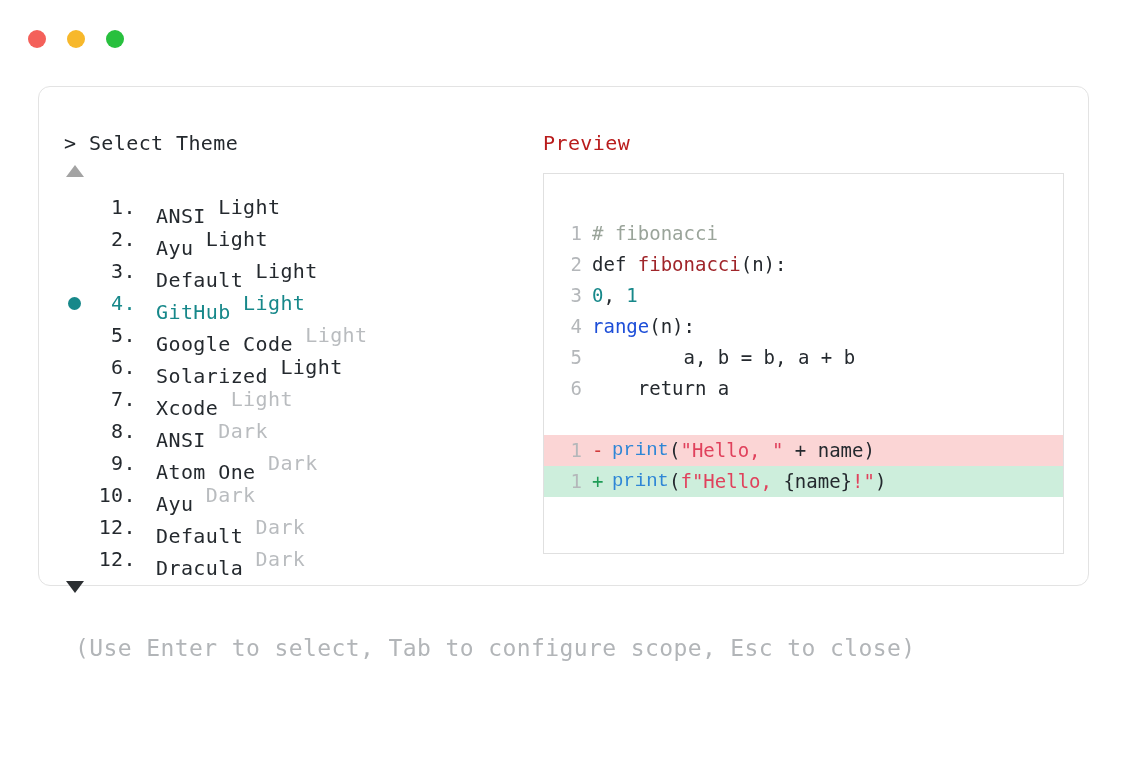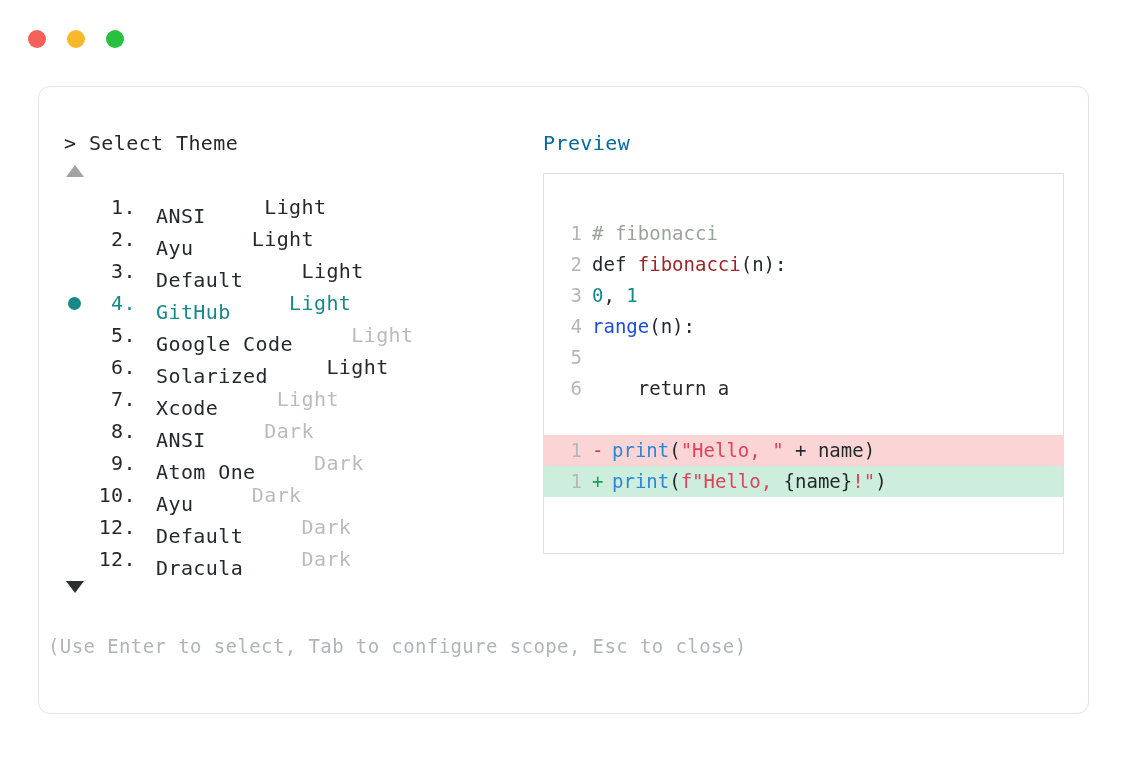--- a/index.html
+++ b/index.html
@@ -10,21 +10,21 @@
     overflow:hidden;
   }
   .traffic{
     position:absolute;left:28px;top:30px;
     display:flex;gap:21px;align-items:center;
   }
   .dot{width:18px;height:18px;border-radius:50%;}
 
   .panel{
     position:absolute;left:38px;top:86px;
-    width:1051px;height:628px;
+    width:1051px;height:500px;
     border:1px solid #e3e3e3;
     border-radius:12px;
     background:#fff;
     box-sizing:border-box;
   }
 
   .cols{position:absolute;left:0;top:0;width:100%;height:100%;}
 
   
   .left{position:absolute;left:25px;top:44px;width:470px;}
@@ -57,31 +57,31 @@
     display:flex;align-items:center;justify-content:flex-start;
     padding-left:4px;box-sizing:border-box;
   }
   .bullet{width:13px;height:13px;border-radius:50%;background:#17888a;}
   .num{
     width:42px;flex:0 0 42px;text-align:right;
     letter-spacing:0.4px;
   }
   .dot-sep{width:20px;flex:0 0 20px;}
   .name{letter-spacing:0.4px;margin-top:17px;}
-  .suffix{letter-spacing:0.4px;margin-left:46px;}
+  .suffix{letter-spacing:0.4px;}
   .sfx-dim{color:#b9bcbf;}
   .sfx-strong{color:#24292e;}
   .row.selected .num,
   .row.selected .dot-sep,
   .row.selected .name,
   .row.selected .suffix{color:#17888a;}
 
   
   .right{position:absolute;left:504px;top:44px;width:525px;}
-  .preview-label{font-size:20px;color:#0369a1;letter-spacing:0.4px;}
+  .preview-label{font-size:20px;color:#b91c1c;letter-spacing:0.4px;}
   .codebox{
     margin-top:18px;
     width:521px;height:381px;
     border:1px solid #e0e0e0;
     background:#fff;
     box-sizing:border-box;
     padding:44px 0 0 0;
     overflow:hidden;
   }
   .cline{
@@ -93,33 +93,33 @@
   .gutter{
     width:22px;flex:0 0 22px;text-align:right;
     color:#b4b7ba;margin-right:10px;
   }
   .code{color:#24292e;}
   .tok-comment{color:#9aa49a;}
   .tok-func{color:#a0252a;}
   .tok-num{color:#17888a;}
   .tok-builtin{color:#1d4ed8;}
   .tok-str{color:#e0415c;}
-  .tok-call{color:#2e86d6;}
+  .tok-call{color:#2e86d6;font-family:Liberation Mono, monospace;}
   .spacer{height:31px;}
   .cline.diff{padding-left:16px;}
   .cline.del{background:#fbd5d5;}
   .cline.add{background:#cdeedc;}
   .mark{width:20px;flex:0 0 20px;}
   .mark-del{color:#d13b3b;}
   .mark-add{color:#1f9c56;}
   .diff .gutter{color:#b4b7ba;}
 
   .footer{
-    position:absolute;left:9px;top:548px;
-    font-size:19px;color:#b2b5b8;letter-spacing:0.4px;
+    position:absolute;left:36px;top:548px;
+    font-size:23px;color:#b2b5b8;letter-spacing:0.4px;
     white-space:pre;
   }
 </style>
 </head>
 <body>
 
 <div class="traffic">
   <span class="dot" style="background: rgb(244, 96, 90);"></span>
   <span class="dot" style="background: rgb(247, 184, 43);"></span>
   <span class="dot" style="background: rgb(40, 192, 62);"></span>
@@ -149,21 +149,21 @@
     </div>
 
     <div class="right">
       <div class="preview-label">Preview</div>
       <div class="codebox">
         <div id="code-lines">
             <div class="cline"><span class="gutter">1</span><span class="tok-comment"># fibonacci</span></div>
             <div class="cline"><span class="gutter">2</span><span class="code">def </span><span class="tok-func">fibonacci</span><span class="code">(n):</span></div>
             <div class="cline"><span class="gutter">3</span><span class="tok-num">0</span><span class="code">, </span><span class="tok-num">1</span></div>
             <div class="cline"><span class="gutter">4</span><span class="tok-builtin">range</span><span class="code">(n):</span></div>
-            <div class="cline"><span class="gutter">5</span></div>
+            <div class="cline"><span class="gutter">5</span><span class="code">        a, b = b, a + b</span></div>
             <div class="cline"><span class="gutter">6</span><span class="code">    return a</span></div>
           </div>
         <div class="spacer"></div>
         <div id="diff-lines">
             <div class="cline diff del"><span class="gutter">1</span><span class="mark mark-del">-</span><span class="tok-call">print</span><span class="code">(</span><span class="tok-str">"Hello, "</span><span class="code"> + name)</span></div>
             <div class="cline diff add"><span class="gutter">1</span><span class="mark mark-add">+</span><span class="tok-call">print</span><span class="code">(</span><span class="tok-str">f"Hello, </span><span class="code">{name}</span><span class="tok-str">!"</span><span class="code">)</span></div>
           </div>
       </div>
     </div>
 

